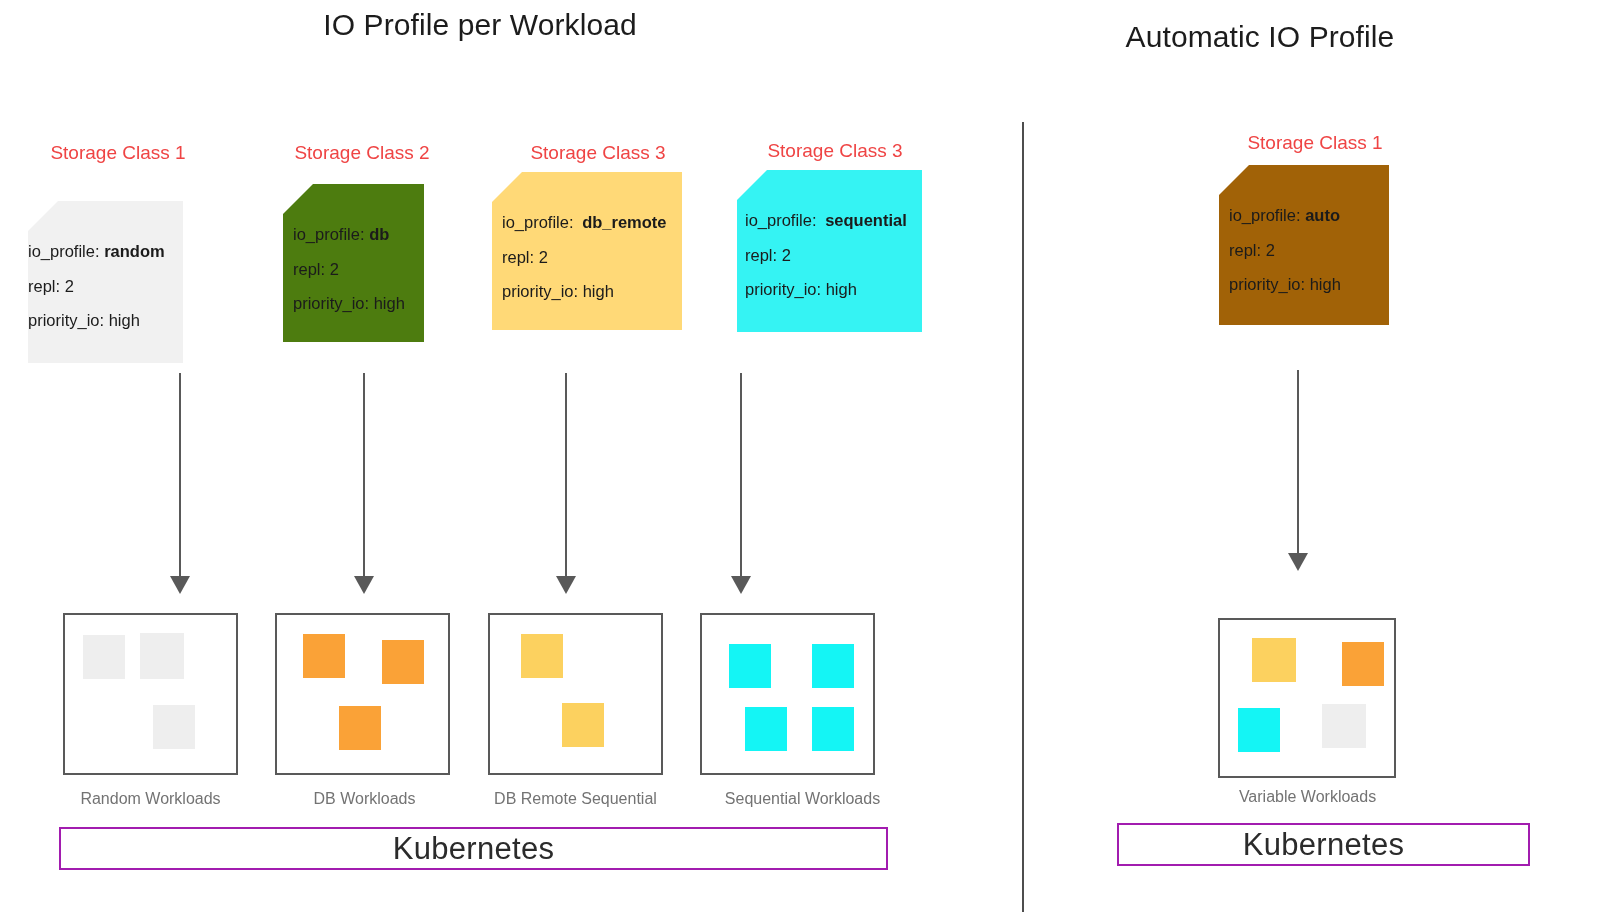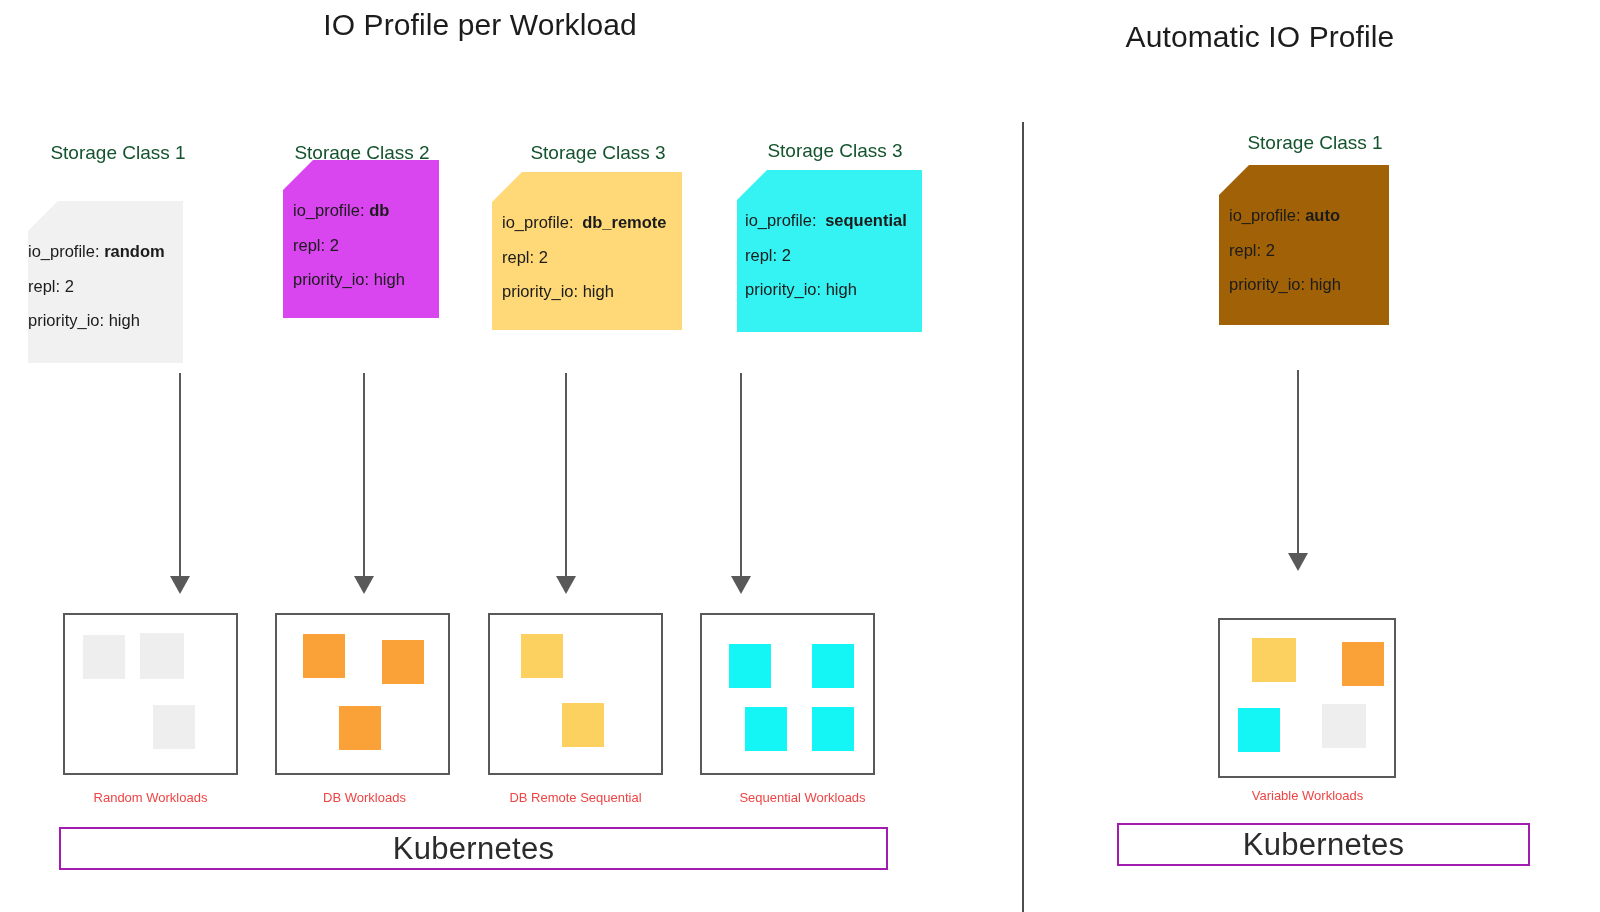--- a/index.html
+++ b/index.html
@@ -28,21 +28,21 @@
     color: #1c1c1c;
     text-align: center;
     letter-spacing: 0.1px;
     white-space: nowrap;
   }
 
   
   .sc-caption {
     font-size: 19px;
     font-weight: 400;
-    color: #14532d;
+    color: #ef4444;
     text-align: center;
     white-space: nowrap;
   }
 
   
   .sc-card {
     position: absolute;
     box-sizing: border-box;
     -webkit-clip-path: polygon(30px 0, 100% 0, 100% 100%, 0 100%, 0 30px);
     clip-path: polygon(30px 0, 100% 0, 100% 100%, 0 100%, 0 30px);
@@ -78,22 +78,22 @@
   
   .wl-box {
     position: absolute;
     box-sizing: border-box;
     border: 2px solid #595959;
     background: #ffffff;
   }
   .wl-sq { position: absolute; }
   .wl-label {
     position: absolute;
-    font-size: 13px;
-    color: #ef4444;
+    font-size: 16px;
+    color: #737373;
     text-align: center;
     white-space: nowrap;
   }
 
   
   .k8s-bar {
     position: absolute;
     box-sizing: border-box;
     border: 2px solid #a21caf;
     background: #ffffff;
@@ -132,21 +132,21 @@
       <div class="sc-line">
         <span>io_profile:</span>
         <b>random</b>
       </div>
       <div class="sc-line">repl: 2</div>
       <div class="sc-line">priority_io: high</div>
     </div>
   </div>
 
   <div class="sc-caption abs" style="left:262px; top:142px; width:200px;">Storage Class 2</div>
-  <div class="sc-card" id="sc-card-2" style="left: 283px; top: 160px; width: 156px; height: 158px; background: #d946ef;">
+  <div class="sc-card" id="sc-card-2" style="left: 283px; top: 184px; width: 141px; height: 158px; background: #4d7c0f;">
     <div class="lines" style="padding-left:10px;">
       <div class="sc-line">
         <span>io_profile:</span>
         <b>db</b>
       </div>
       <div class="sc-line">repl: 2</div>
       <div class="sc-line">priority_io: high</div>
     </div>
   </div>
 

